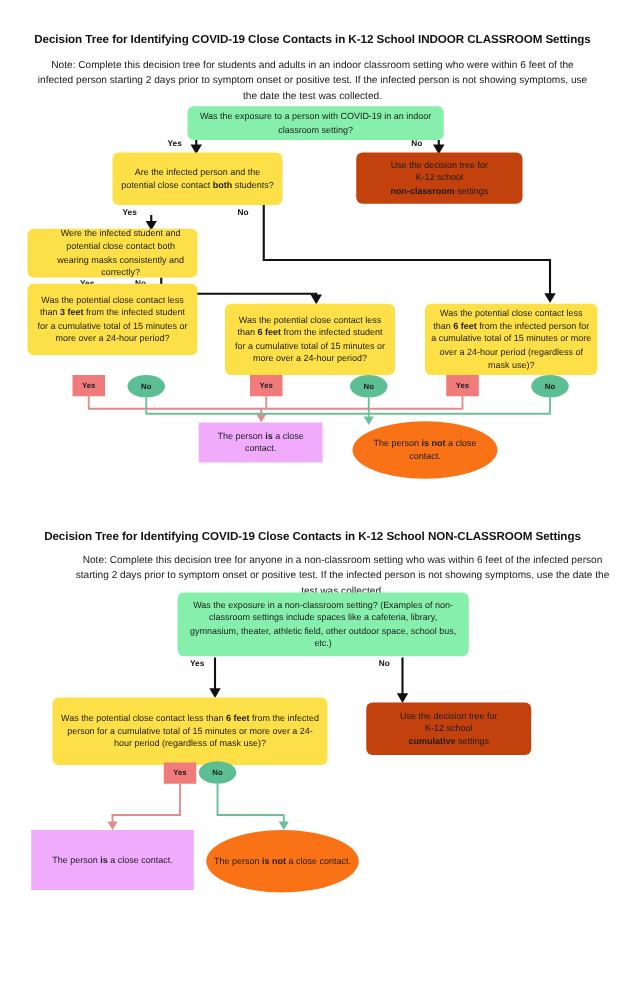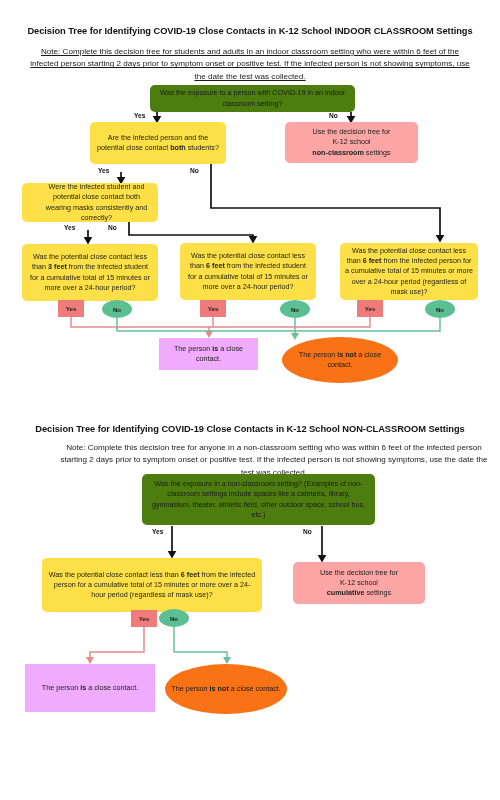--- a/index.html
+++ b/index.html
@@ -21,23 +21,23 @@
   }
 
   
   .node{
     position:absolute;box-sizing:border-box;
     display:flex;align-items:center;justify-content:center;
     text-align:center;padding:3px 5px;
     font-size:7.2px;line-height:1.42;color:#1c1c1c;
   }
   .node span.t{display:block;width:100%;}
-  .teal{background:#4d7c0f;border-radius:5px;color:#1b1b1b;}
+  .teal{background:#86efac;border-radius:5px;color:#1b1b1b;}
   .gray{background:#fde047;border-radius:5px;}
-  .yellow{background:#fca5a5;border-radius:5px;}
+  .yellow{background:#c2410c;border-radius:5px;}
   .red-box{background:#f0abfc;}
   .green-ell{background:#f97316;border-radius:50%;}
   b{font-weight:bold;}
 
   
   .ynlabel{
     position:absolute;font-size:6.6px;font-weight:bold;color:#111;
   }
 
   
@@ -102,21 +102,21 @@
     <g stroke="#e38b8b" stroke-width="1.5" fill="none">
       <path d="M144,627 L144,652 L90,652 L90,661" marker-end="url(#ar)"></path>
     </g>
     <g stroke="#6cbf9b" stroke-width="1.5" fill="none">
       <path d="M174,627 L174,652 L227,652 L227,661" marker-end="url(#ag)"></path>
     </g>
   </svg>
 
   <div class="tree-title" style="left:26px;top:26px;width:448px;">Decision Tree for Identifying COVID-19 Close Contacts in K-12 School INDOOR CLASSROOM Settings</div>
 
-  <div class="tree-note" style="left:30px;top:46px;width:440px;text-decoration:underline;">Note: Complete this decision tree for students and adults in an indoor classroom setting who were within 6 feet of the infected person starting 2 days prior to symptom onset or positive test. If the infected person is not showing symptoms, use the date the test was collected.</div>
+  <div class="tree-note" style="left:30px;top:46px;width:440px;">Note: Complete this decision tree for students and adults in an indoor classroom setting who were within 6 feet of the infected person starting 2 days prior to symptom onset or positive test. If the infected person is not showing symptoms, use the date the test was collected.</div>
 
   <div class="node teal" style="left:150px;top:85px;width:205px;height:27px;">
     <span class="t">Was the exposure to a person with COVID-19 in an indoor classroom setting?</span>
   </div>
 
   <div class="ynlabel" style="left:134px;top:112px;">Yes</div>
   <div class="ynlabel" style="left:329px;top:112px;">No</div>
 
   <div class="node yellow" style="left:285px;top:122px;width:133px;height:41px;">
     <span class="t">
@@ -133,21 +133,21 @@
   <div class="ynlabel" style="left:98px;top:167px;">Yes</div>
   <div class="ynlabel" style="left:190px;top:167px;">No</div>
 
   <div class="node gray" style="left:22px;top:183px;width:136px;height:39px;padding-left:18px;">
     <span class="t">Were the infected student and potential close contact both wearing masks consistently and correctly?</span>
   </div>
 
   <div class="ynlabel" style="left:64px;top:224px;">Yes</div>
   <div class="ynlabel" style="left:108px;top:224px;">No</div>
 
-  <div class="node gray" style="left:22px;top:244px;width:136px;height:57px;">
+  <div class="node gray" style="left:22px;top:227px;width:136px;height:57px;">
     <span class="t"><span>Was the potential close contact less than </span><b>3 feet</b><span> from the infected student for a cumulative total of 15 minutes or more over a 24-hour period?</span></span>
   </div>
 
   <div class="node gray" style="left:180px;top:243px;width:136px;height:57px;">
     <span class="t"><span>Was the potential close contact less than </span><b>6 feet</b><span> from the infected student for a cumulative total of 15 minutes or more over a 24-hour period?</span></span>
   </div>
 
   <div class="node gray" style="left:340px;top:243px;width:138px;height:57px;">
     <span class="t"><span>Was the potential close contact less than </span><b>6 feet</b><span> from the infected person for a cumulative total of 15 minutes or more over a 24-hour period (regardless of mask use)?</span></span>
   </div>

